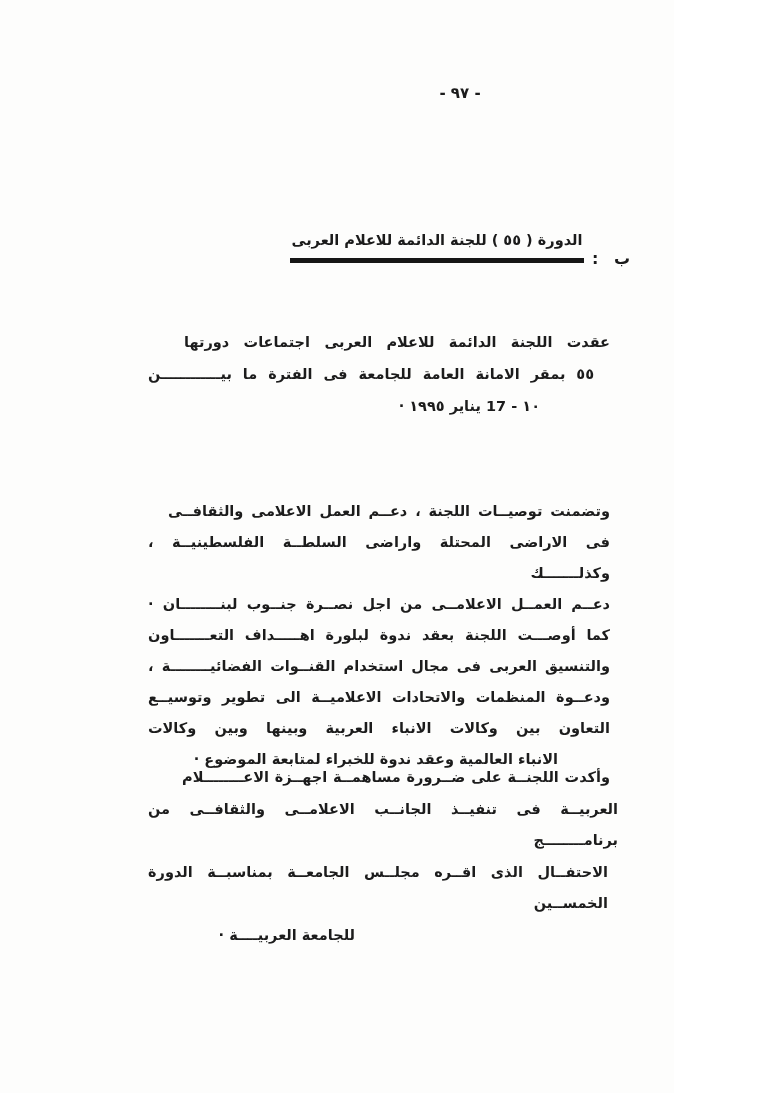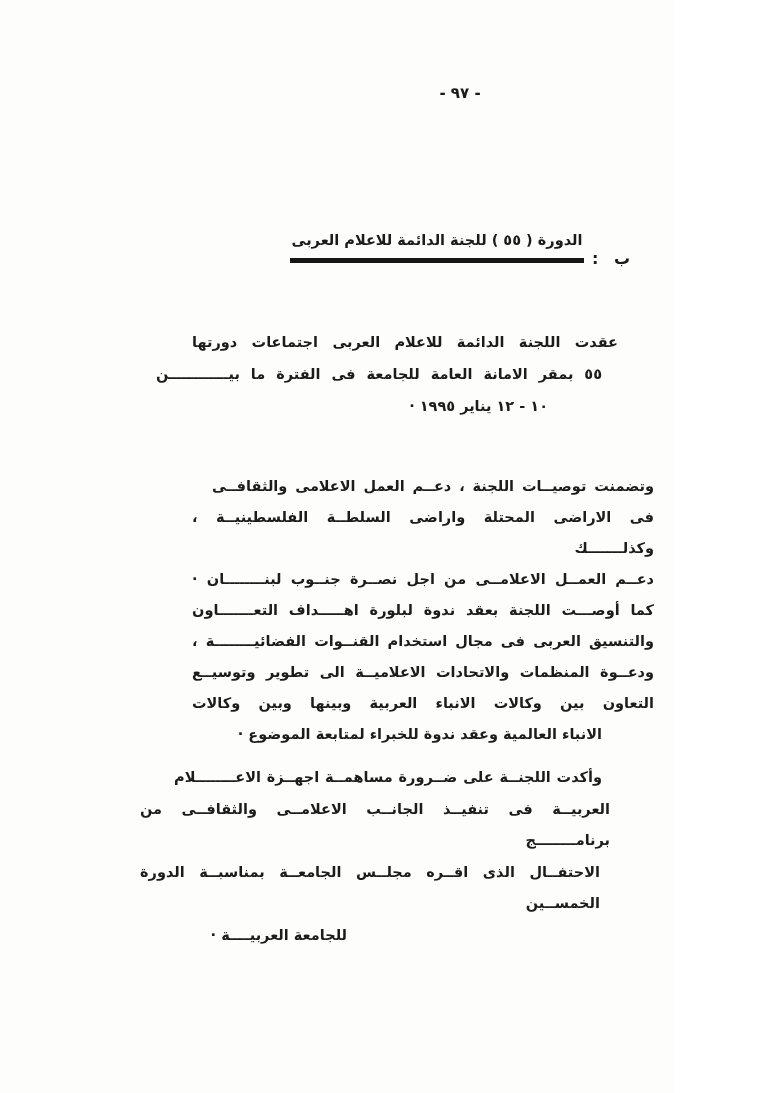--- a/index.html
+++ b/index.html
@@ -44,43 +44,43 @@
     border-bottom:5px solid #161616;
   }
 
   .para {
     position:absolute;
     left:148px; width:462px;
     font-size:14.5px; font-weight:700;
     direction:rtl;
     color:#1c1c1c;
   }
-  .p1 { top:326px; line-height:32px;margin-left:8px; }
-  .p2 { top:471px; line-height:31px;margin-left:44px; }
-  .p3 { top:762px; left:140px; width:470px; line-height:31.5px; }
+  .p1 { top:326px; line-height:32px; }
+  .p2 { top:496px; line-height:31px; }
+  .p3 { top:762px; left:148px; width:470px; line-height:31.5px; }
 
   .line { box-sizing:border-box; }
   .just { text-align:justify; text-align-last:justify; }
   .rt   { text-align:right; }
 </style>
 </head>
 <body>
 
 <div class="page">
 
   <div class="page-number">- ٩٧ -</div>
 
   <div class="heading-label">ب :</div>
 
   <div class="heading-title">الدورة ( ٥٥ ) للجنة الدائمة للاعلام العربى</div>
 
   <div class="para p1">
     <div class="line just" style="padding-left:36px">عقدت اللجنة الدائمة للاعلام العربى اجتماعات دورتها</div>
     <div class="line just" style="padding-right:16px">٥٥ بمقر الامانة العامة للجامعة فى الفترة ما بيــــــــــــن</div>
-    <div class="line rt" style="padding-right:70px">١٠ - ١٢ يناير ١٩٩٥ ·</div>
+    <div class="line rt" style="padding-right:70px">١٠ - 17 يناير ١٩٩٥ ·</div>
   </div>
 
   <div class="para p2">
     <div class="line just" style="padding-left:20px">وتضمنت توصيــات اللجنة ، دعــم العمل الاعلامى والثقافــى</div>
     <div class="line just">فى الاراضى المحتلة واراضى السلطــة الفلسطينيــة ، وكذلـــــــك</div>
     <div class="line just">دعــم العمــل الاعلامــى من اجل نصــرة جنــوب لبنــــــــان ·</div>
     <div class="line just">كما أوصـــت اللجنة بعقد ندوة لبلورة اهـــــداف التعـــــــاون</div>
     <div class="line just">والتنسيق العربى فى مجال استخدام القنــوات الفضائيــــــــة ،</div>
     <div class="line just">ودعــوة المنظمات والاتحادات الاعلاميــة الى تطوير وتوسيــع</div>
     <div class="line just">التعاون بين وكالات الانباء العربية وبينها وبين وكالات</div>

